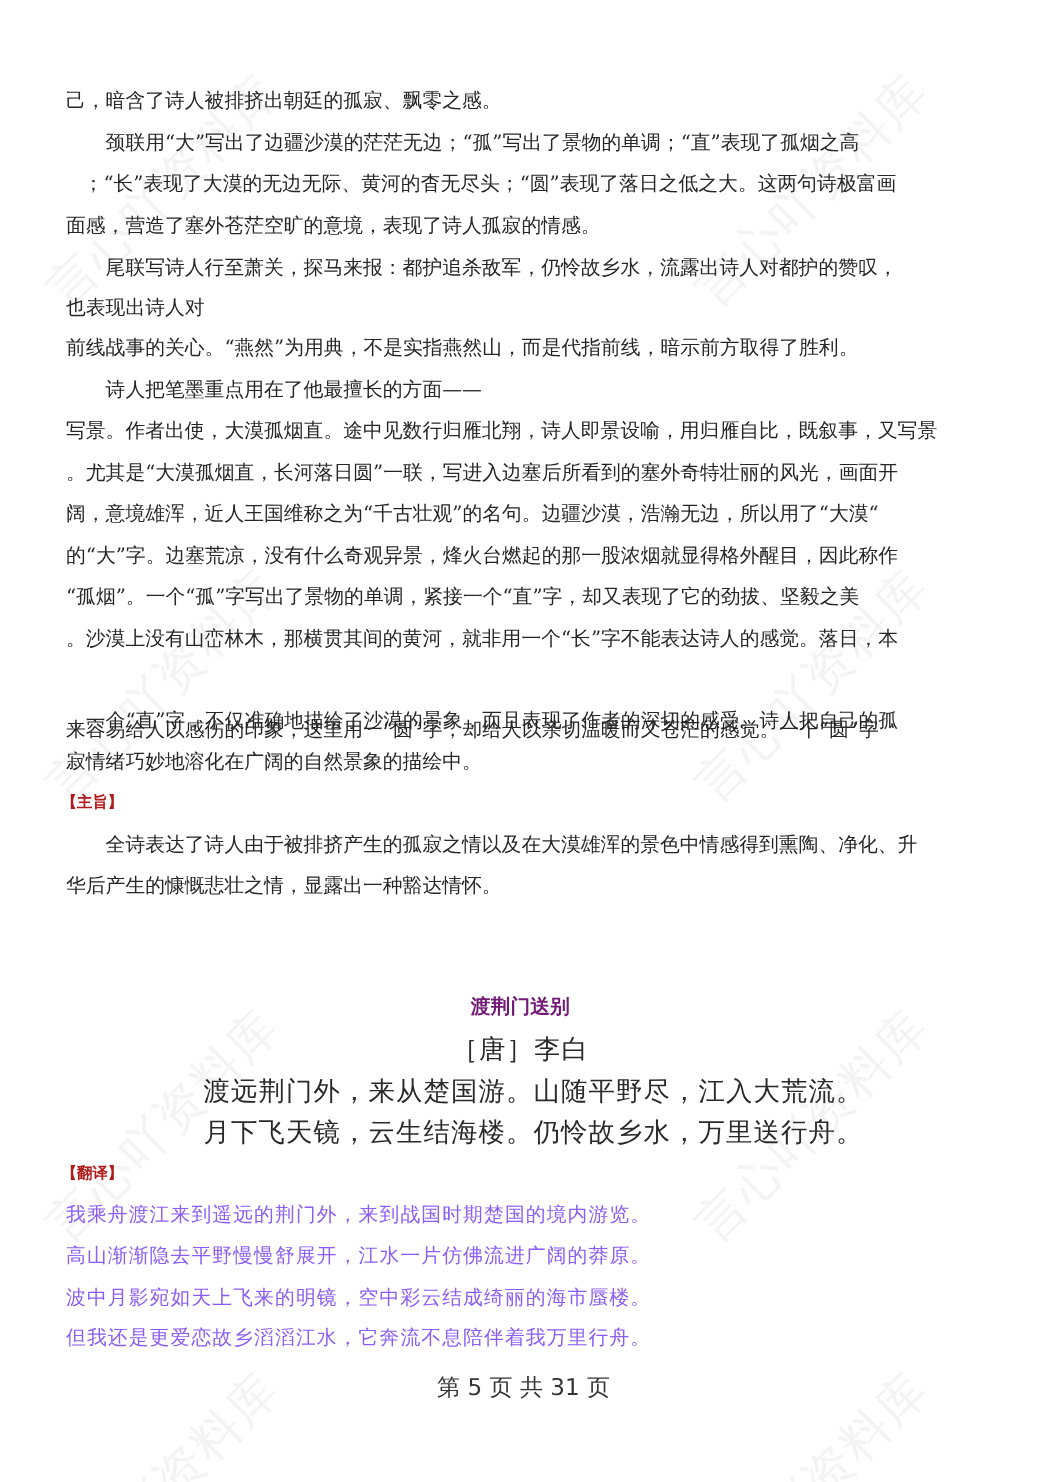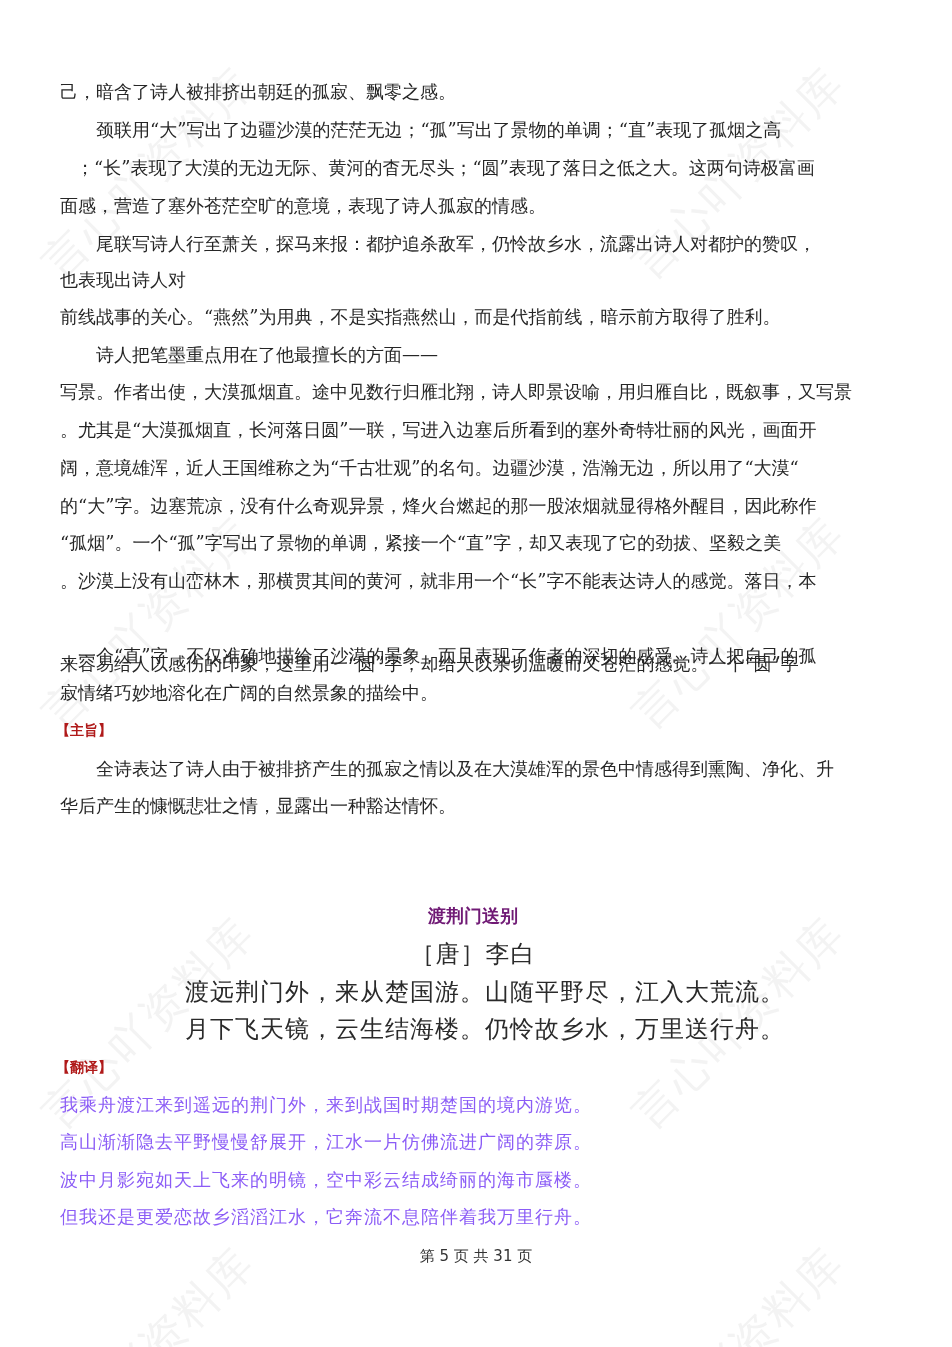--- a/index.html
+++ b/index.html
@@ -87,21 +87,21 @@
       letter-spacing: 1px;
       text-align: center;
     }
     .footer {
       position: absolute;
       left: 0;
       width: 952px;
       top: 1247px;
       text-align: center;
       font-family: "DejaVu Sans", "Liberation Sans", sans-serif;
-      font-size: 15px;
+      font-size: 21px;
       color: #333333;
       z-index: 1;
     }
   </style>
 </head>
 <body>
 
 <div class="watermark-layer">
   <div class="wm" style="left:30px; top:250px;">言心吖资料库</div>
   <div class="wm" style="left:620px; top:250px;">言心吖资料库</div>

